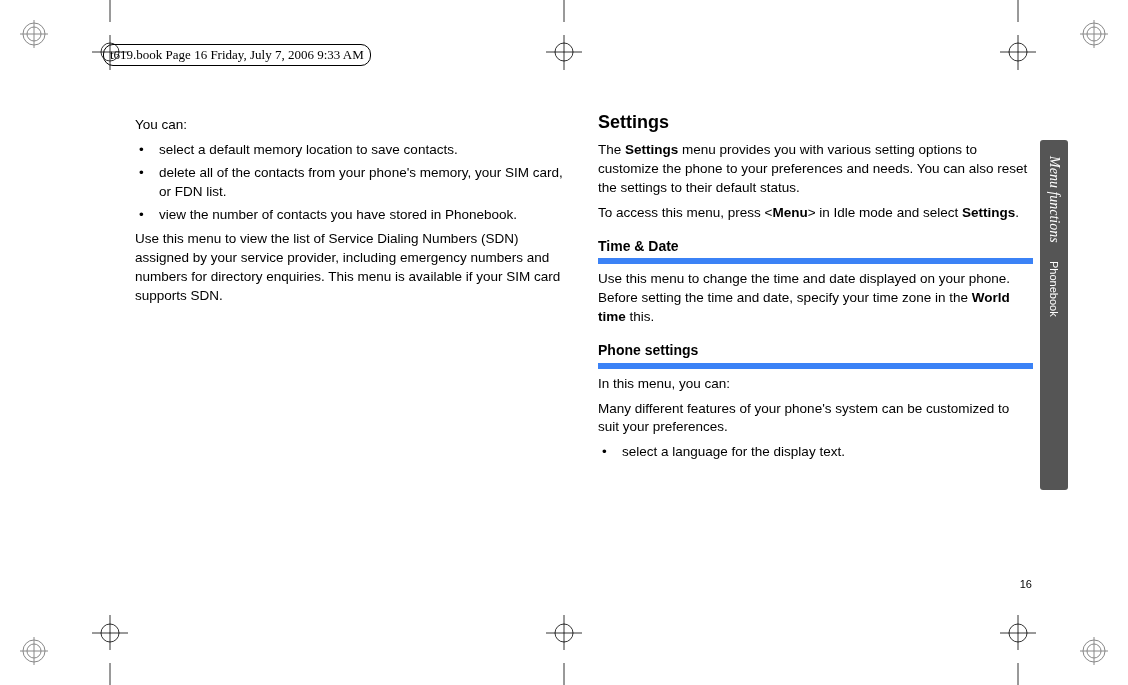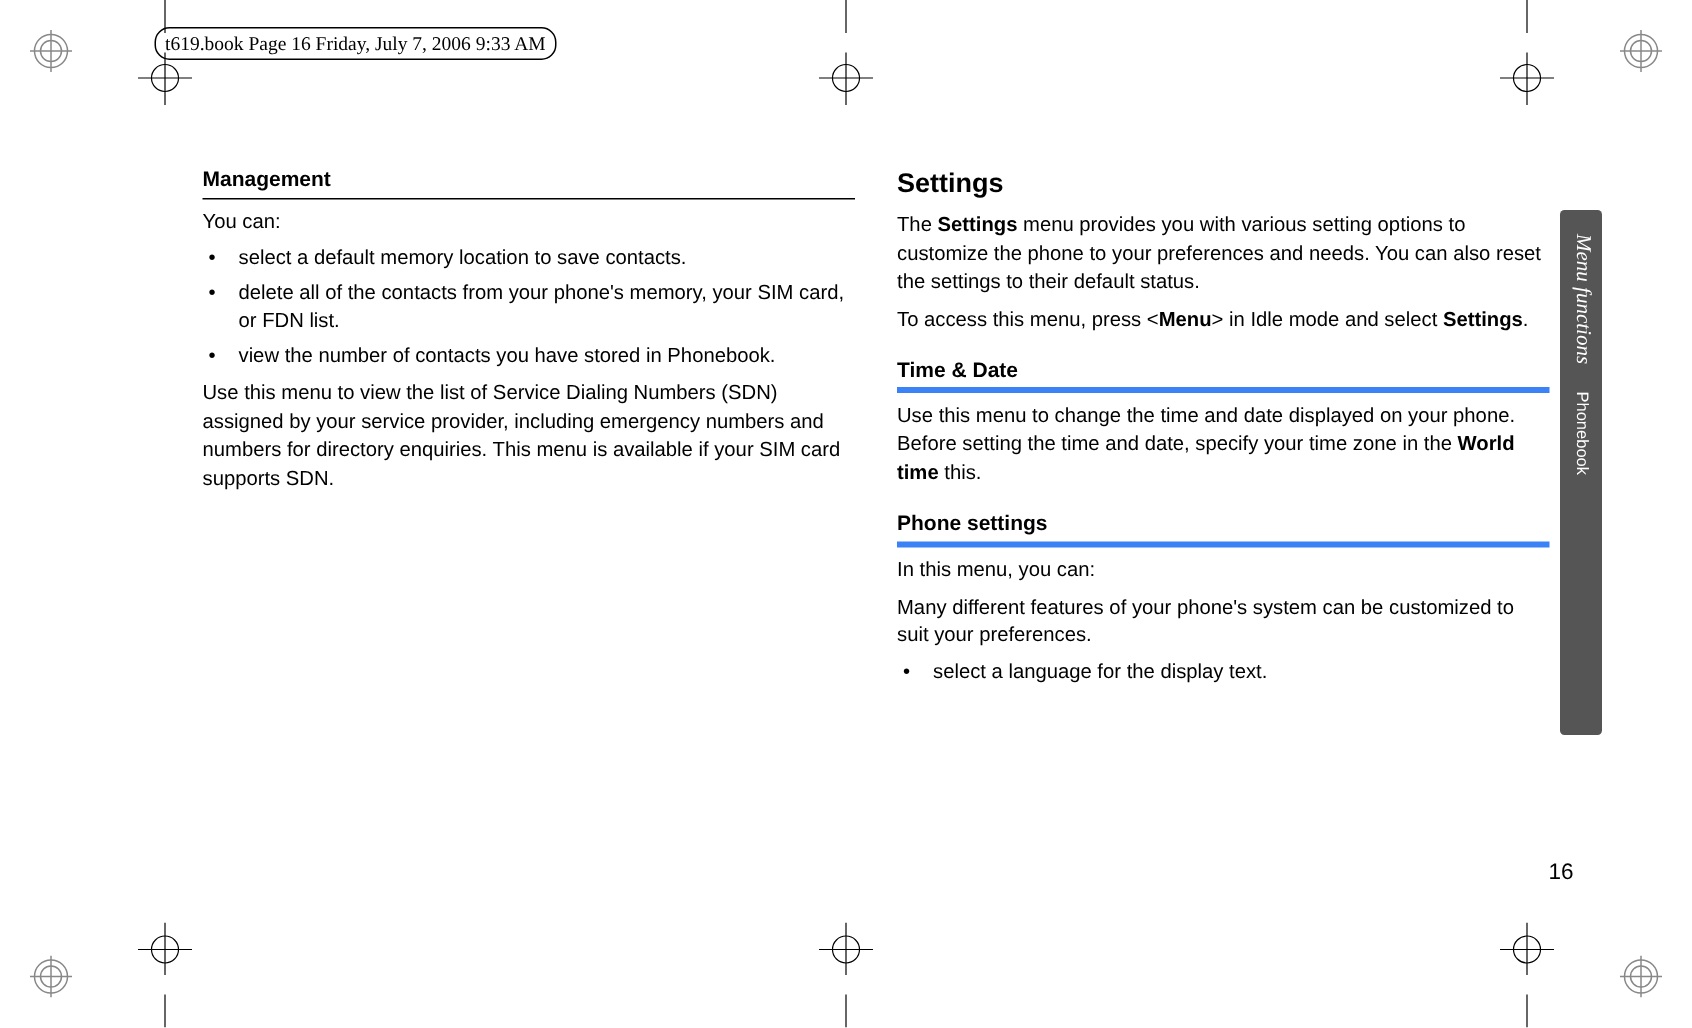--- a/index.html
+++ b/index.html
@@ -28,21 +28,21 @@
       position: absolute;
     }
     .crop-t { top: 0; }
     .crop-b { bottom: 0; }
     .crop-l { left: 80px; }
     .crop-r { right: 80px; }
     .crop-tm { left: 50%; transform: translateX(-50%); }
     .crop-bm { left: 50%; transform: translateX(-50%); }
     .header-info {
       position: absolute;
-      top: 18px;
+      top: 44px;
       left: 103px;
       font-family: Georgia, 'Times New Roman', serif;
       font-size: 13px;
       color: #000;
       border: 1px solid #000;
       padding: 2px 6px;
       border-radius: 10px;
     }
     .content-area {
       position: absolute;
@@ -70,21 +70,21 @@
       font-weight: bold;
       font-size: 18px;
       margin-bottom: 6px;
     }
     .sub-heading {
       font-weight: bold;
       font-size: 14px;
       margin-top: 14px;
       margin-bottom: 2px;
       padding-bottom: 2px;
-      border-bottom: 4px solid #3b82f6;
+      border-bottom: 6px solid #3b82f6;
     }
     .body-text {
       margin-top: 6px;
       margin-bottom: 6px;
     }
     .bullet-list {
       list-style: none;
       margin-top: 4px;
     }
     .bullet-list li {
@@ -122,23 +122,23 @@
       font-style: italic;
       font-size: 14px;
     }
     .side-tab .secondary {
       font-family: Verdana, sans-serif;
       font-size: 11px;
       margin-top: 18px;
     }
     .page-number {
       position: absolute;
-      right: 79px;
+      right: 96px;
       bottom: 95px;
-      font-size: 15px;
+      font-size: 11px;
       color: #000;
       margin-top: 39px;
     }
   </style>
 </head>
 <body>
 
 <svg class="registration-mark reg-tl" viewBox="0 0 28 28">
   <circle cx="14" cy="14" r="11" fill="none" stroke="#888" stroke-width="1"></circle>
   <circle cx="14" cy="14" r="7" fill="none" stroke="#888" stroke-width="1"></circle>
@@ -199,21 +199,20 @@
   <line x1="30" y1="70" x2="30" y2="48" stroke="#000" stroke-width="0.8"></line>
   <line x1="30" y1="35" x2="30" y2="0" stroke="#000" stroke-width="0.8"></line>
   <line x1="12" y1="18" x2="48" y2="18" stroke="#000" stroke-width="0.8"></line>
   <circle cx="30" cy="18" r="9" fill="none" stroke="#000" stroke-width="0.8"></circle>
 </svg>
 
 <div class="header-info">t619.book  Page 16  Friday, July 7, 2006  9:33 AM</div>
 
 <div class="content-area">
   <div class="column">
-    <div class="section-heading">Management</div>
     <div class="body-text">You can:</div>
     <ul class="bullet-list">
       <li>select a default memory location to save contacts.</li>
       <li>delete all of the contacts from your phone's memory, your SIM card, or FDN list.</li>
       <li>view the number of contacts you have stored in Phonebook.</li>
     </ul>
     <div class="body-text">Use this menu to view the list of Service Dialing Numbers (SDN) assigned by your service provider, including emergency numbers and numbers for directory enquiries. This menu is available if your SIM card supports SDN.</div>
   </div>
 
   <div class="column">

